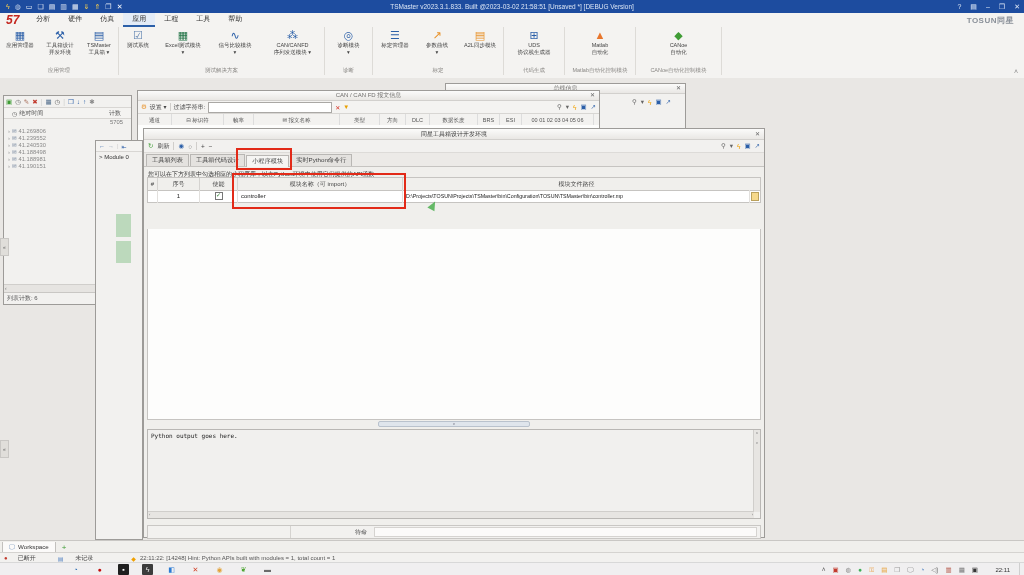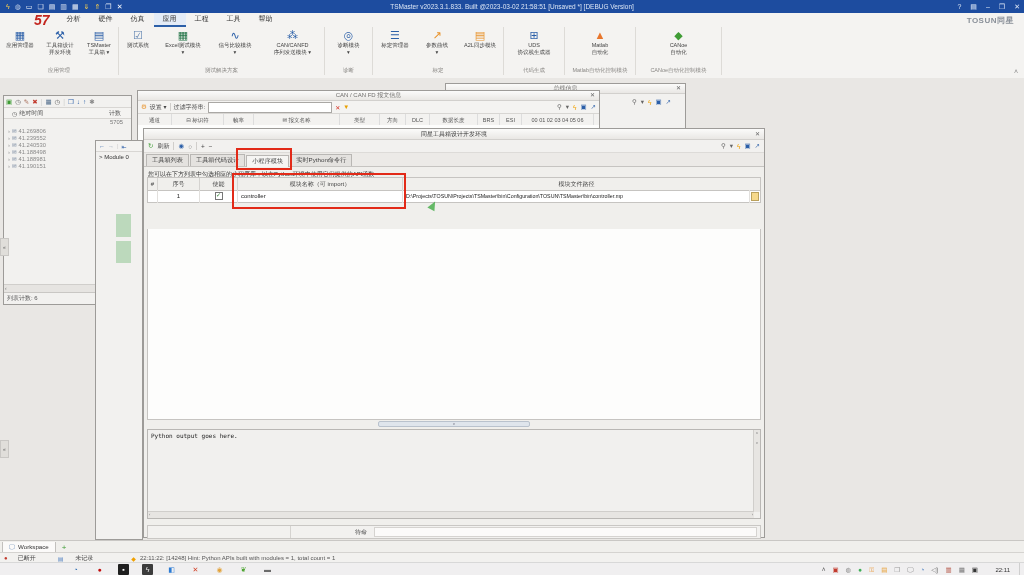--- a/index.html
+++ b/index.html
@@ -6,21 +6,21 @@
   .screen{position:relative;width:1024px;height:575px;overflow:hidden;background:#e9e7e4;
     font-family:"Liberation Sans","DejaVu Sans",sans-serif;color:#333;font-size:6.5px;}
   .abs{position:absolute;}
   
   .titlebar{left:0;top:0;width:1024px;height:13px;background:#1d4c9f;display:flex;align-items:center;}
   .tb-icons{display:flex;gap:5px;padding-left:6px;}
   .tb-ic{font-size:7px;line-height:13px;}
   .tb-title{position:absolute;left:0;right:0;text-align:center;color:#dce6f5;font-size:6.5px;}
   .tb-right{position:absolute;right:4px;top:0;display:flex;gap:9px;color:#dce6f5;font-size:7px;line-height:13px;}
   .menubar{left:0;top:13px;width:1024px;height:14px;background:#f4f3f1;border-bottom:1px solid #e0dedb;display:flex;align-items:center;}
-  .app-logo{color:#c3261f;font-weight:bold;font-style:italic;font-size:14px;padding:0 8px 0 6px;margin-left:28px;}
+  .app-logo{color:#c3261f;font-weight:bold;font-style:italic;font-size:12px;padding:0 8px 0 6px;}
   .menu-item{padding:1px 9px;font-size:7px;border-bottom:2px solid transparent;}
   .tosun-logo{position:absolute;right:10px;font-weight:bold;color:#8a9099;font-size:8px;letter-spacing:.5px;}
   .ribbon{left:0;top:27px;width:1024px;height:51px;background:#f4f3f1;border-bottom:1px solid #c9c7c4;display:flex;}
   .rgroup{display:flex;flex-direction:column;border-right:1px solid #dddbd7;height:48px;}
   .ritems{display:flex;flex:1;align-items:flex-start;padding-top:2px;}
   .ritem{display:flex;flex-direction:column;align-items:center;justify-content:flex-start;height:38px;}
   .ricon{font-size:11px;line-height:13px;height:13px;}
   .rlab1,.rlab2{font-size:5.5px;line-height:6.5px;color:#444;white-space:nowrap;}
   .rlabel{text-align:center;font-size:5.5px;color:#8a8885;padding-bottom:1px;white-space:nowrap;}
   .ribbon-collapse{position:absolute;right:6px;top:68px;color:#888;font-size:7px;}

